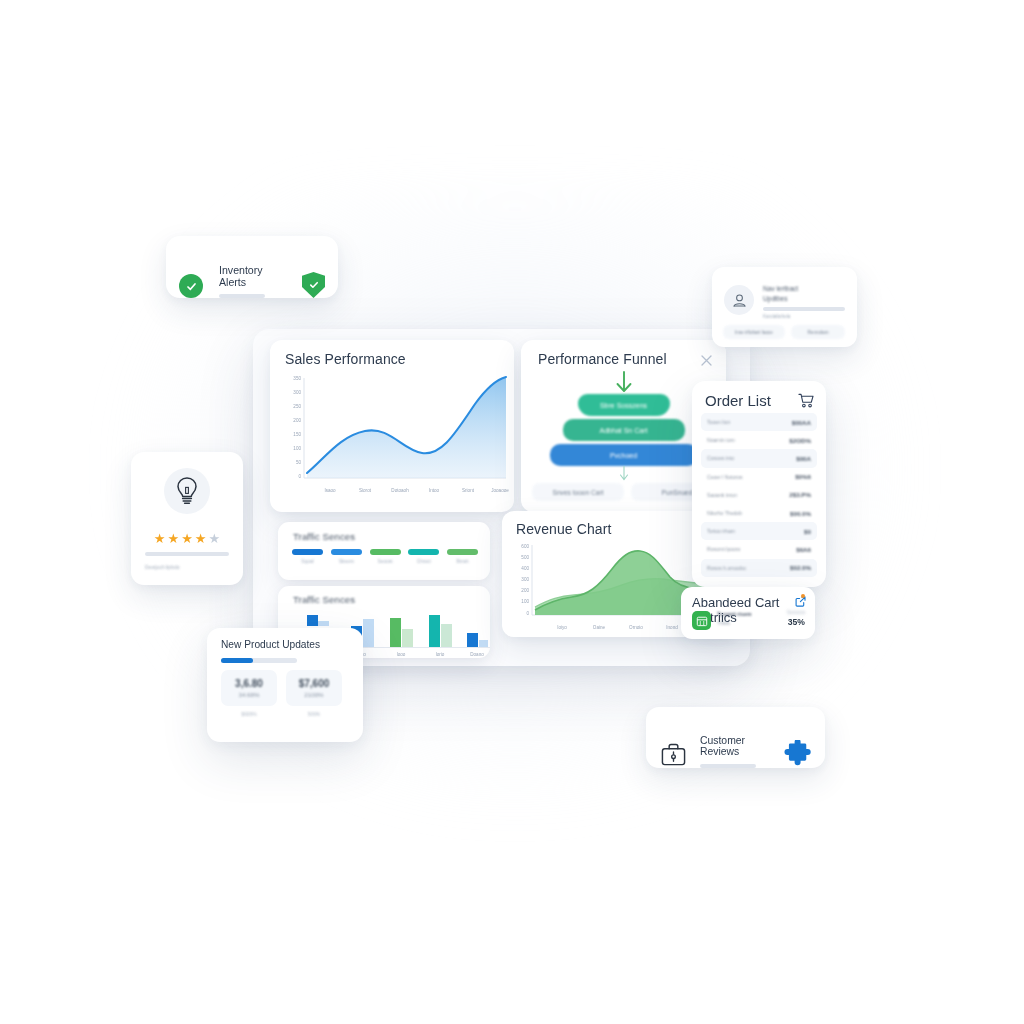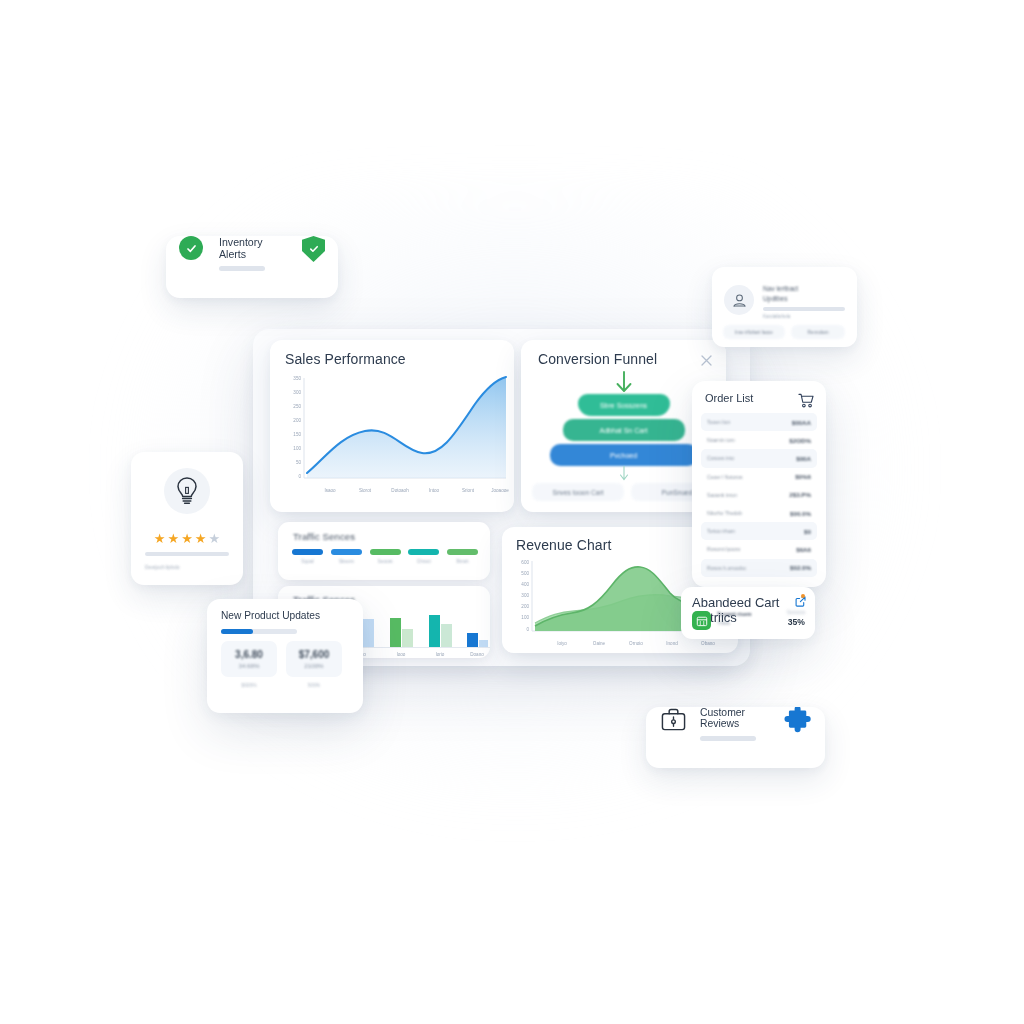--- a/index.html
+++ b/index.html
@@ -70,21 +70,21 @@
   .leg-row { position:absolute; left:14px; top:27px; width:186px; display:flex; justify-content:space-between; }
   .leg-item { width:31px; text-align:center; }
   .leg-pill { width:31px; height:5.5px; border-radius:3px; }
   .leg-txt { margin-top:4px; font-size:4.8px; color:#9aa6b8; }
 
   
   #traf2 { left:278px; top:586px; width:212px; height:72px; border-radius:11px; }
   #traf2 .panel-title { position:absolute; left:15px; top:8px; font-size:9.6px; }
 
   
-  #revenue { left:502px; top:527px; width:236px; height:126px; border-radius:12px; }
+  #revenue { left:502px; top:511px; width:236px; height:126px; border-radius:12px; }
   #revenue .panel-title { position:absolute; left:14px; top:10px; }
 
   
   
   #inv { left:166px; top:236px; width:172px; height:62px; }
   .chk {
     width:24px; height:24px; border-radius:50%; background:#2eab55;
     display:flex; align-items:center; justify-content:center;
   }
   .shield {
@@ -102,21 +102,21 @@
     background:#eff2f7; display:flex; align-items:center; justify-content:center;
   }
   #prof-title { position:absolute; left:51px; top:17px; font-size:6.6px; color:#3b4a5e; line-height:1.45; width:80px; }
   .chip-btn {
     position:absolute; bottom:8px; height:14px; background:#f3f6fa; border-radius:6px;
     display:flex; align-items:center; justify-content:center; font-size:4.6px; color:#6b788a;
   }
 
   
   #orders { left:692px; top:381px; width:134px; height:206px; border-radius:13px; }
-  #orders-title { position:absolute; left:13px; top:11px; font-size:11px; color:#2d3b4e; }
+  #orders-title { position:absolute; left:13px; top:11px; font-size:15px; color:#2d3b4e; }
   .ord-rows { position:absolute; left:9px; top:32px; right:9px; }
   .ord-row {
     display:flex; align-items:center; justify-content:space-between;
     height:18.2px; padding:0 6px; border-radius:5px;
   }
   .ord-row.alt { background:#f4f7fb; }
   .ord-lbl { font-size:5.1px; color:#7d8898; }
   .ord-val { font-size:6.2px; color:#2f3c4e; font-weight:bold; }
 
   
@@ -124,21 +124,21 @@
   .bulb-circle {
     position:absolute; left:50%; top:16px; transform:translateX(-50%);
     width:46px; height:46px; border-radius:50%; background:#f1f4f8;
     display:flex; align-items:center; justify-content:center;
   }
   .stars { position:absolute; left:0; right:0; top:80px; display:flex; justify-content:center; gap:2px; }
   .star { font-size:13px; line-height:1; color:#f5a623; }
   .star.off { color:#c6cfdb; }
 
   
-  #npu { left:207px; top:599px; width:156px; height:114px; border-radius:13px; }
+  #npu { left:207px; top:628px; width:156px; height:114px; border-radius:13px; }
   #npu-title { position:absolute; left:14px; top:11px; font-size:10.2px; color:#2d3b4e; }
   .prog-track { position:absolute; left:14px; top:30px; width:76px; height:5px; background:#e2e7ef; border-radius:3px; }
   .prog-fill { height:5px; background:#1777d2; border-radius:3px; width:42%; }
   .tiles { position:absolute; left:14px; top:42px; display:flex; gap:9px; }
   .tile {
     width:56px; height:36px; background:#f4f7fb; border-radius:7px;
     display:flex; flex-direction:column; align-items:center; justify-content:center; gap:2px;
   }
   .tile-v { font-size:10px; color:#2b3949; font-weight:bold; }
   .tile-s { font-size:6.2px; color:#7d8898; }
@@ -195,21 +195,21 @@
       <text x="164" y="122">Intoo</text>
         <text x="198" y="122">Sriont</text>
         <text x="230" y="122">Jooaooe</text>
     </g>
     <path d="M37,103 C55,88 70,66 95,61 C120,56 132,80 152,83 C172,86 186,62 205,34 C218,16 228,9 236,7 L236,108 L37,108 Z" fill="url(#gSales)"></path>
     <path d="M37,103 C55,88 70,66 95,61 C120,56 132,80 152,83 C172,86 186,62 205,34 C218,16 228,9 236,7" fill="none" stroke="#2a8ce0" stroke-width="2.1" stroke-linecap="round"></path>
   </svg>
 </div>
 
 <div class="card sh-md" id="funnel">
-  <div class="panel-title">Conversion Funnel</div>
+  <div class="panel-title">Performance Funnel</div>
   <div id="funnel-x">
     <svg width="13" height="13" viewBox="0 0 13 13">
         <path d="M2 2 L11 11 M11 2 L2 11" stroke="currentColor" stroke-width="1.3" fill="none" stroke-linecap="round"></path>
       </svg>
   </div>
   <svg width="22" height="26" viewBox="0 0 22 26" style="position:absolute;left:50%;top:30px;transform:translateX(-50%)">
     <path d="M11 2 L11 20 M4.5 14 L11 21 L17.5 14" stroke="#46b05e" stroke-width="1.9" fill="none" stroke-linecap="round" stroke-linejoin="round"></path>
   </svg>
   <div class="fbar fb1 blurry">Sbre Sosszens</div>
   <div class="fbar fb2 blurry">Adbhat Sn Cart</div>
@@ -295,21 +295,21 @@
     </g>
 
     <path d="M33,66 C48,58 58,55 72,54 C90,53 105,50 120,44 C136,38 150,36 168,39 C190,42 212,44 230,45 L230,74 L33,74 Z" fill="#a8dcae" opacity=".95"></path>
     <path d="M33,66 C48,58 58,55 72,54 C90,53 105,50 120,44 C136,38 150,36 168,39 C190,42 212,44 230,45" fill="none" stroke="#8fcf97" stroke-width="1.4"></path>
 
     <path d="M33,69 C45,62 56,58 70,56 C86,54 96,46 110,28 C120,15 128,9 138,10 C150,11 158,24 168,36 C182,52 206,48 230,45 L230,74 L33,74 Z" fill="#7ec987" opacity=".88"></path>
     <path d="M33,69 C45,62 56,58 70,56 C86,54 96,46 110,28 C120,15 128,9 138,10 C150,11 158,24 168,36 C182,52 206,48 230,45" fill="none" stroke="#5db569" stroke-width="1.6"></path>
   </svg>
 </div>
 
-<div class="card sh-md" id="inv" style="display:flex;align-items:flex-start;padding:0 13px;gap:16px;">
+<div class="card sh-md" id="inv" style="display:flex;align-items:flex-end;padding:0 13px;gap:16px;">
   <div class="chk">
     <svg width="13" height="13" viewBox="0 0 13 13">
         <path d="M3 7 L5.4 9.3 L10 4" stroke="#fff" stroke-width="1.7" fill="none" stroke-linecap="round" stroke-linejoin="round"></path>
       </svg>
   </div>
   <div style="flex:1">
     <div id="inv-title">Inventory Alerts</div>
     <div class="skel" style="width:46px;margin-top:6px"></div>
   </div>
   <div class="shield">
@@ -446,21 +446,21 @@
   <div style="position:absolute;left:36px;top:24px">
     <div class="blurry" style="font-size:5.4px;color:#39465a;font-weight:bold">Toownt risem</div>
     <div class="blurry" style="font-size:5.4px;color:#8a96a6;margin-top:3px">Trilds</div>
   </div>
   <div style="position:absolute;right:10px;top:23px;text-align:right">
     <div class="blurry-hard" style="font-size:4.6px;color:#9aa6b8">Sennoos</div>
     <div style="font-size:8.6px;color:#2b3949;font-weight:bold;margin-top:2px">35%</div>
   </div>
 </div>
 
-<div class="card sh-md" id="rev" style="display:flex;align-items:flex-start;padding:0 14px;gap:13px;">
+<div class="card sh-md" id="rev" style="display:flex;align-items:flex-end;padding:0 14px;gap:13px;">
   <svg width="27" height="26" viewBox="0 0 28 27">
     <path d="M9.5 7 V4.6 a2 2 0 0 1 2-2 h5 a2 2 0 0 1 2 2 V7" fill="none" stroke="#2b3440" stroke-width="1.5" stroke-linecap="round"></path>
     <rect x="2.5" y="7" width="23" height="16.5" rx="2.4" fill="none" stroke="#2b3440" stroke-width="1.5"></rect>
     <circle cx="14" cy="15.2" r="1.9" fill="none" stroke="#2b3440" stroke-width="1.4"></circle>
     <line x1="14" y1="10.4" x2="14" y2="12.6" stroke="#2b3440" stroke-width="1.4" stroke-linecap="round"></line>
     <line x1="14" y1="17.8" x2="14" y2="20" stroke="#2b3440" stroke-width="1.4" stroke-linecap="round"></line>
   </svg>
   <div style="flex:1">
     <div id="rev-title">Customer Reviews</div>
     <div class="skel" style="width:56px;margin-top:7px"></div>

